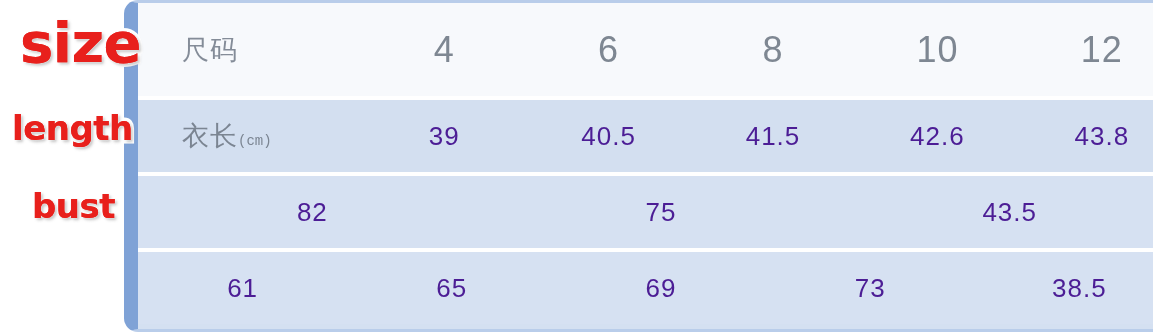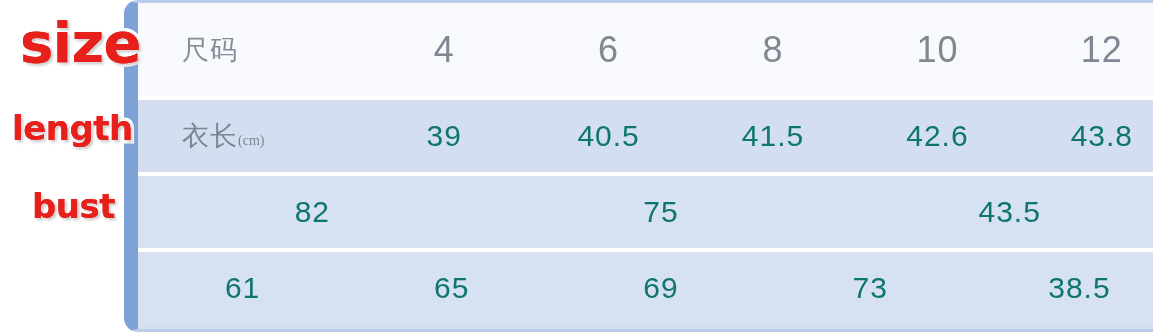--- a/index.html
+++ b/index.html
@@ -53,33 +53,33 @@
   .trow.data.r3 { background: #d6e1f2; }
 
   .cell-label {
     flex: 0 0 224px;
     padding-left: 44px;
     box-sizing: border-box;
     color: #7b8592;
     font-size: 27px;
     letter-spacing: 1px;
     white-space: nowrap;
-    font-family: Liberation Serif, serif;
+    font-family: Liberation Mono, monospace;
   }
   .cell-label .unit {
     font-size: 14px;
     letter-spacing: 0;
   }
   .trow.header .cell-label { color: #848c98; }
 
   .cell-val {
     flex: 1 1 0;
     text-align: center;
-    color: #0f766e;
-    font-size: 30px;
+    color: #4c1d95;
+    font-size: 26px;
     font-weight: 300;
     letter-spacing: 1px;
     font-family: "Liberation Sans", sans-serif;
   }
   .trow.header .cell-val {
     font-size: 36px;
     color: #7e8792;
   }
 
   

